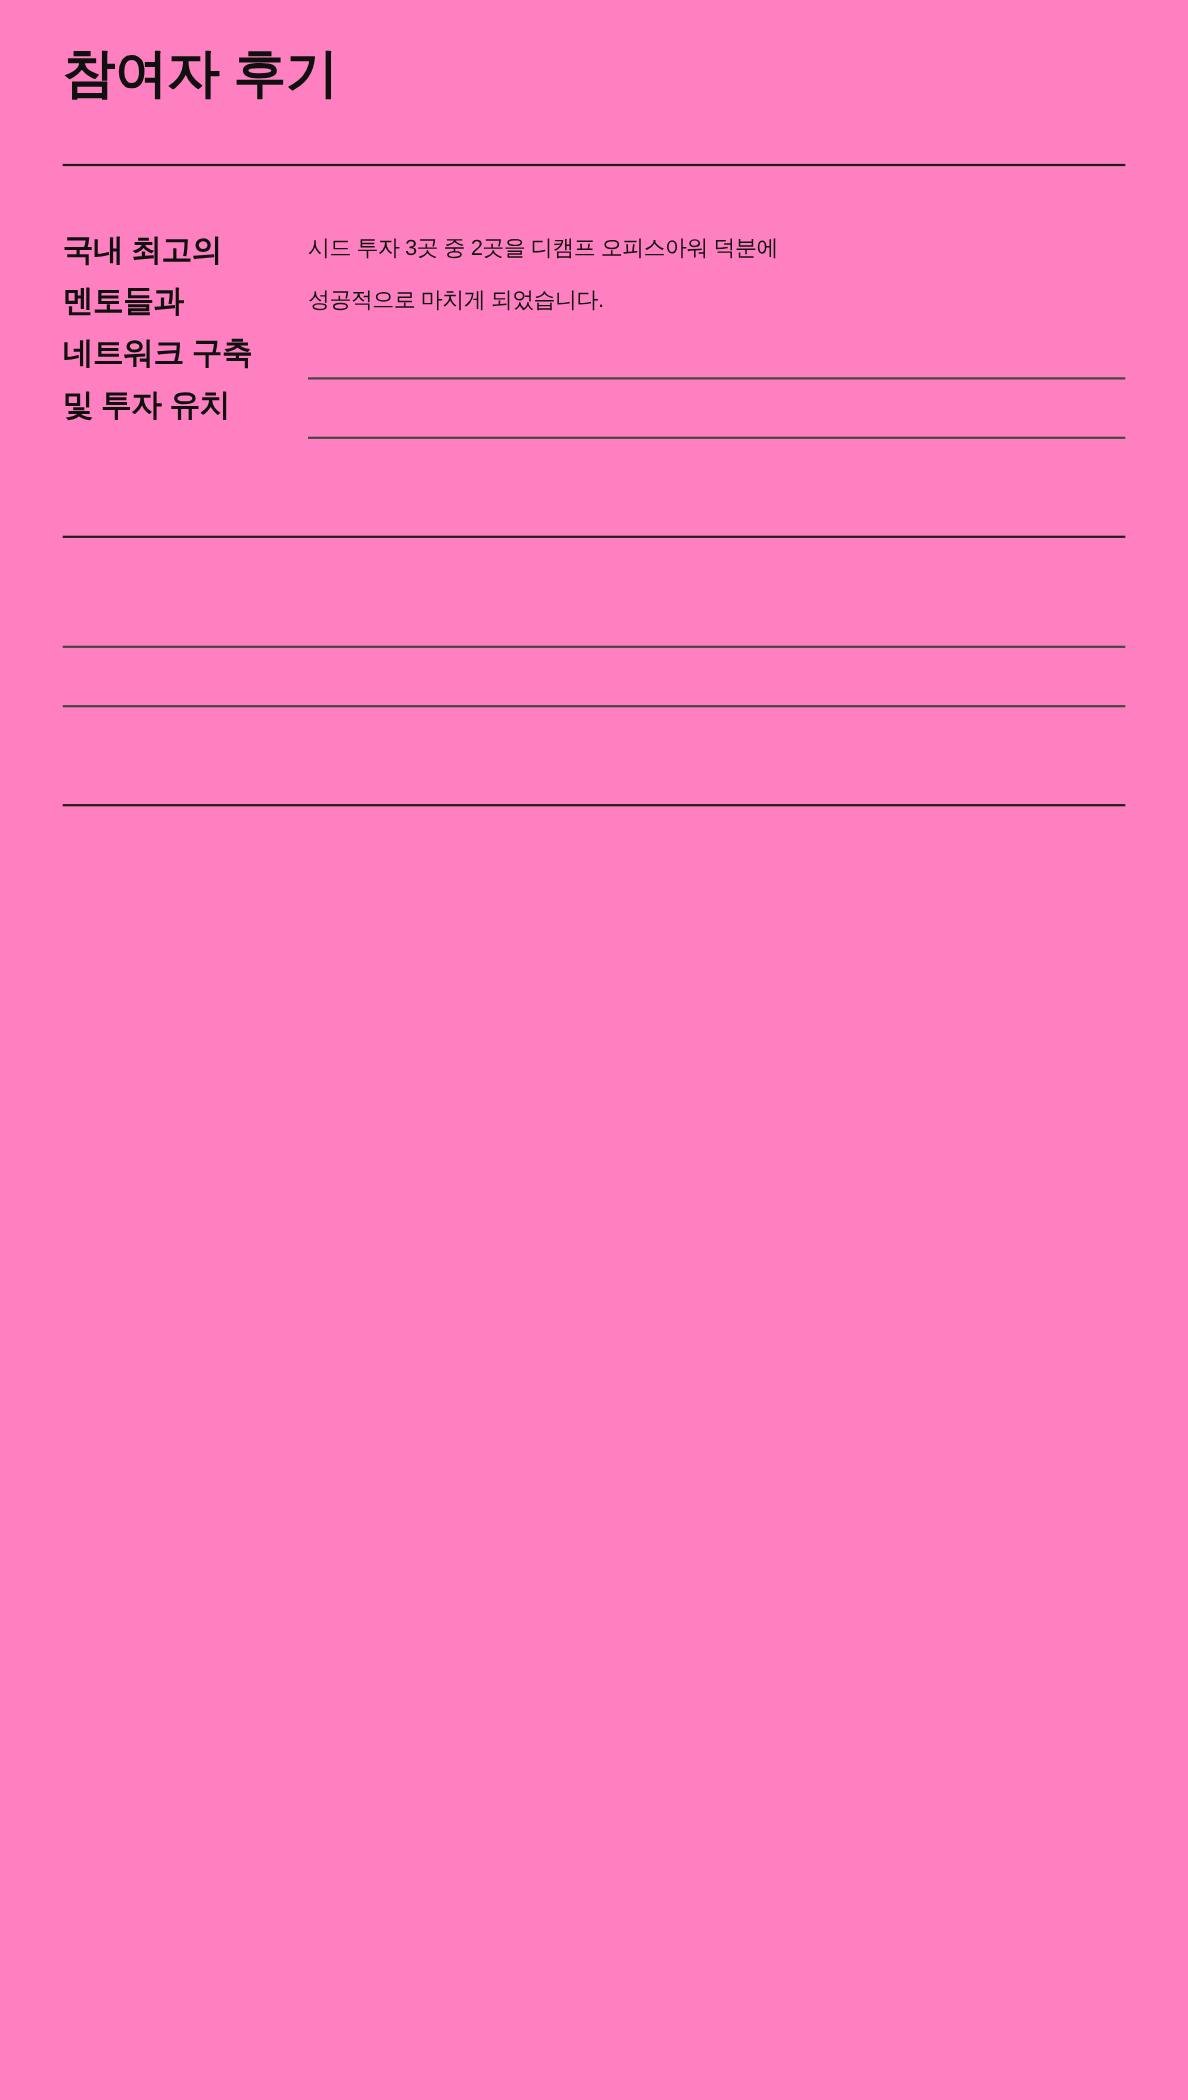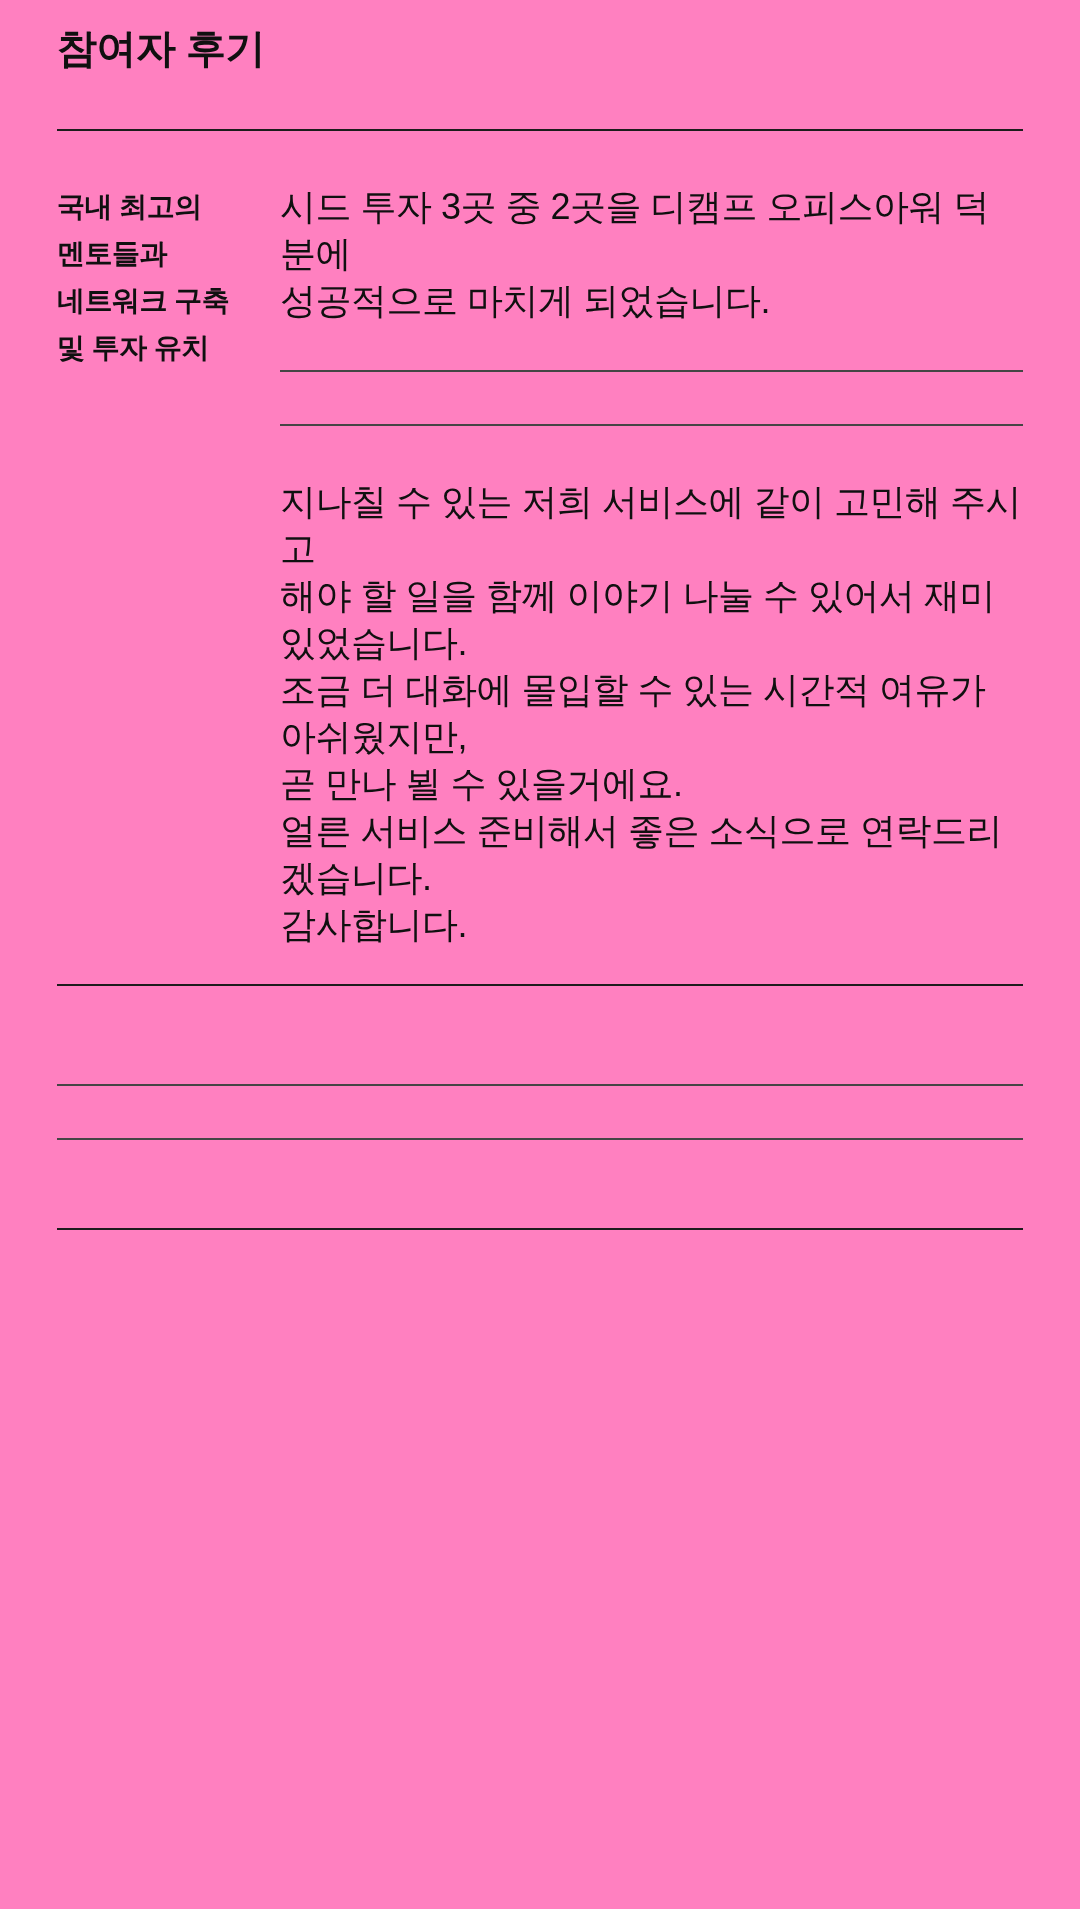--- a/index.html
+++ b/index.html
@@ -16,22 +16,22 @@
     -webkit-font-smoothing: antialiased;
   }
   .page {
     box-sizing: border-box;
     width: 1080px;
     height: 1909px;
     padding: 0 57px;
   }
   .page-title {
     margin: 0 0 57px 0;
-    padding-top: 24px;
-    font-size: 40px;
+    padding-top: 44px;
+    font-size: 48px;
     line-height: 48px;
     font-weight: 800;
     letter-spacing: -0.5px;
   }
   hr {
     border: none;
     margin: 0;
   }
   .rule-strong {
     border-top: 2px solid #1c1c1c;
@@ -52,21 +52,21 @@
     line-height: 47px;
     letter-spacing: -0.5px;
     white-space: pre-line;
   }
   .testimonial-col {
     flex: 1 1 auto;
     min-width: 0;
   }
   .testimonial {
     margin: 0;
-    font-size: 36px;
+    font-size: 20px;
     font-weight: 400;
     line-height: 47px;
     letter-spacing: -0.5px;
     white-space: pre-line;
   }
 </style>
 </head>
 <body style="background: rgb(255, 128, 192);">
 
 <main class="page">
@@ -78,26 +78,20 @@
   <section class="review-section">
     <div class="section-label">국내 최고의
 멘토들과
 네트워크 구축
 및 투자 유치</div>
     <div class="testimonial-col">
       <p class="testimonial">시드 투자 3곳 중 2곳을 디캠프 오피스아워 덕분에
 성공적으로 마치게 되었습니다.</p>
       <hr class="rule-light">
       <hr class="rule-light">
-      <p class="testimonial">지나칠 수 있는 저희 서비스에 같이 고민해 주시고
-해야 할 일을 함께 이야기 나눌 수 있어서 재미있었습니다.
-조금 더 대화에 몰입할 수 있는 시간적 여유가 아쉬웠지만,
-곧 만나 뵐 수 있을거에요.
-얼른 서비스 준비해서 좋은 소식으로 연락드리겠습니다.
-감사합니다.</p>
     </div>
   </section>
 
   <hr class="rule-strong">
 
   <section class="review-section">
     <div class="testimonial-col">
       <hr class="rule-light">
       <hr class="rule-light">
     </div>

